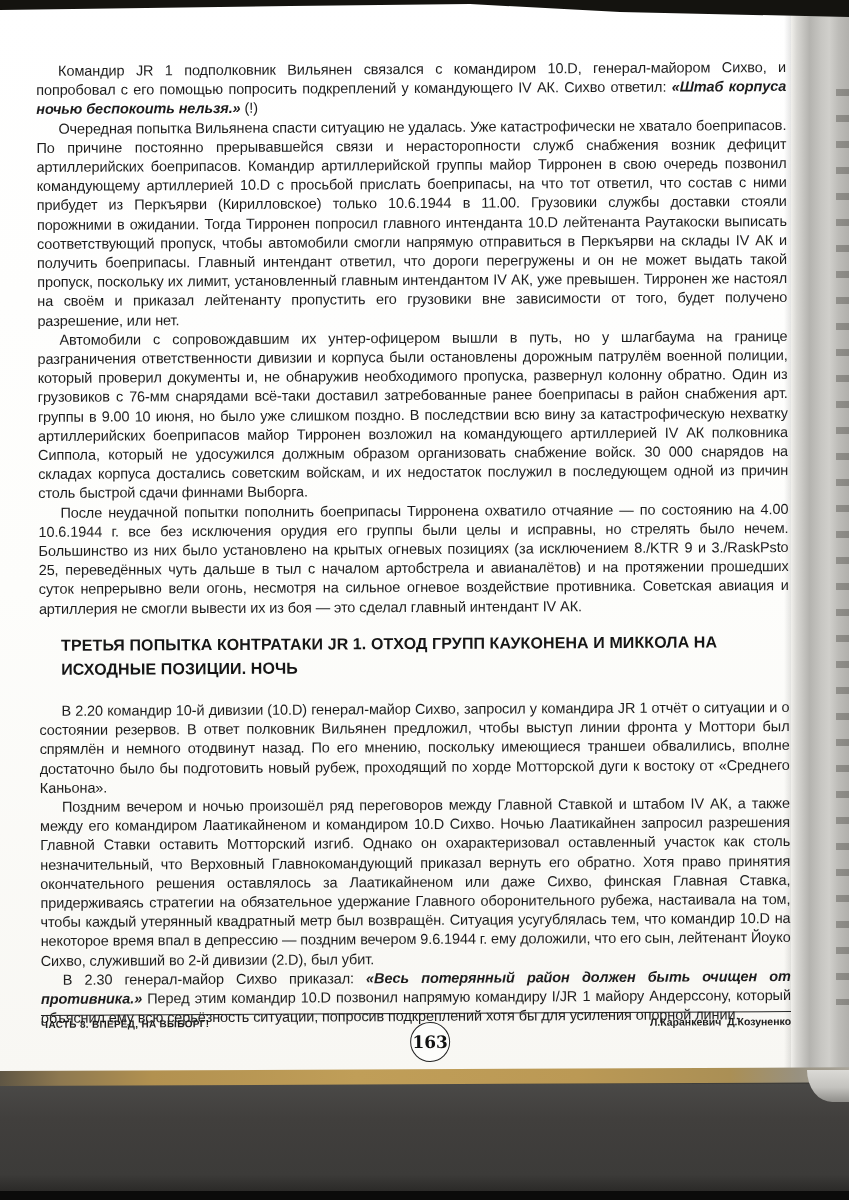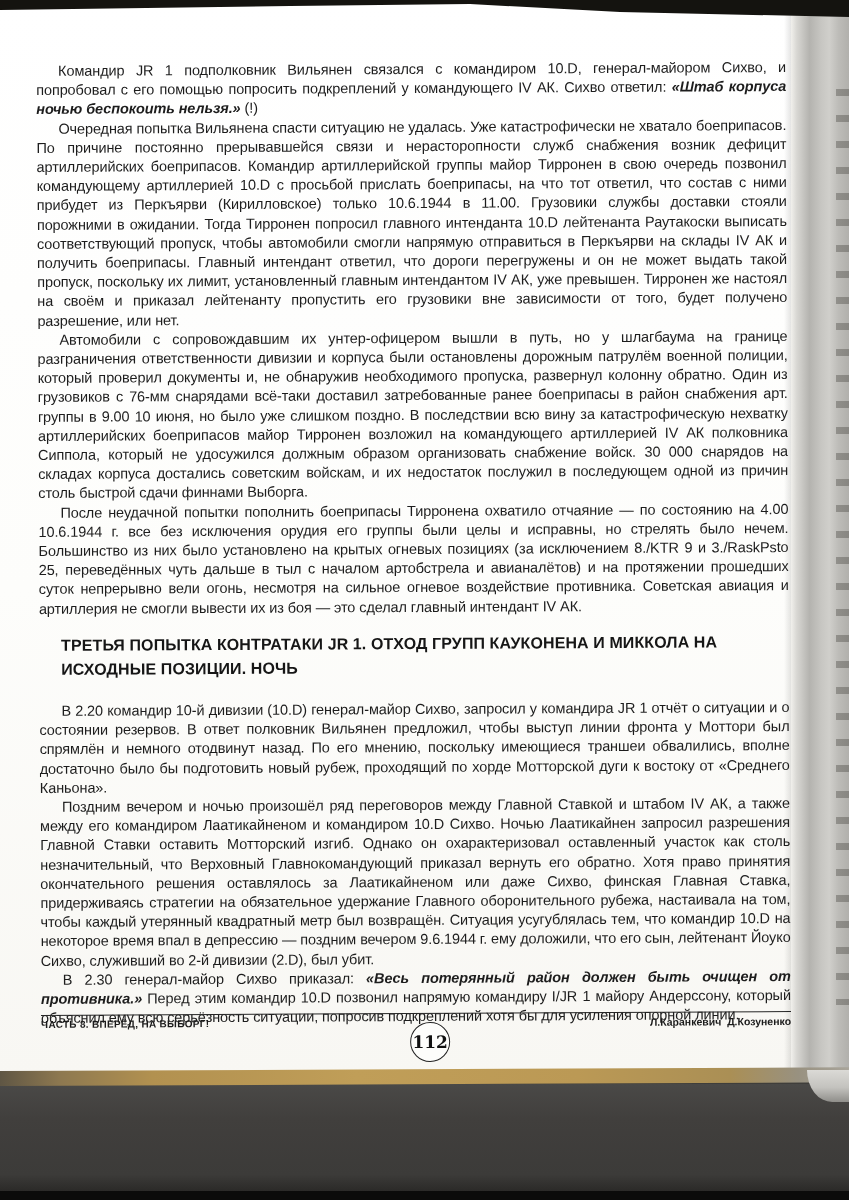--- a/index.html
+++ b/index.html
@@ -100,16 +100,16 @@
         <p class="para"><span class="">Поздним вечером и ночью произошёл ряд переговоров между Главной Ставкой и штабом IV АК, а также между его командиром Лаатикайненом и командиром 10.D Сихво. Ночью Лаатикайнен запросил разрешения Главной Ставки оставить Мотторский изгиб. Однако он охарактеризовал оставленный участок как столь незначительный, что Верховный Главнокомандующий приказал вернуть его обратно. Хотя право принятия окончательного решения оставлялось за Лаатикайненом или даже Сихво, финская Главная Ставка, придерживаясь стратегии на обязательное удержание Главного оборонительного рубежа, настаивала на том, чтобы каждый утерянный квадратный метр был возвращён. Ситуация усугублялась тем, что командир 10.D на некоторое время впал в депрессию — поздним вечером 9.6.1944 г. ему доложили, что его сын, лейтенант Йоуко Сихво, служивший во 2-й дивизии (2.D), был убит.</span></p>
         <p class="para"><span class="">В 2.30 генерал-майор Сихво приказал: </span><span class="it">«Весь потерянный район должен быть очищен от противника.»</span><span class=""> Перед этим командир 10.D позвонил напрямую командиру I/JR 1 майору Андерссону, который объяснил ему всю серьёзность ситуации, попросив подкреплений хотя бы для усиления опорной линии.</span></p>
       </div>
 
     <div class="footer">
       <span class="footer-left">ЧАСТЬ 8. ВПЕРЁД, НА ВЫБОРГ!</span>
       <span class="footer-right">Л.Каранкевич  Д.Козуненко</span>
     </div>
 
     <div class="pagenum">
-      <span>112</span>
+      <span>163</span>
     </div>
   </div>
 </div>
 
 </body></html>

